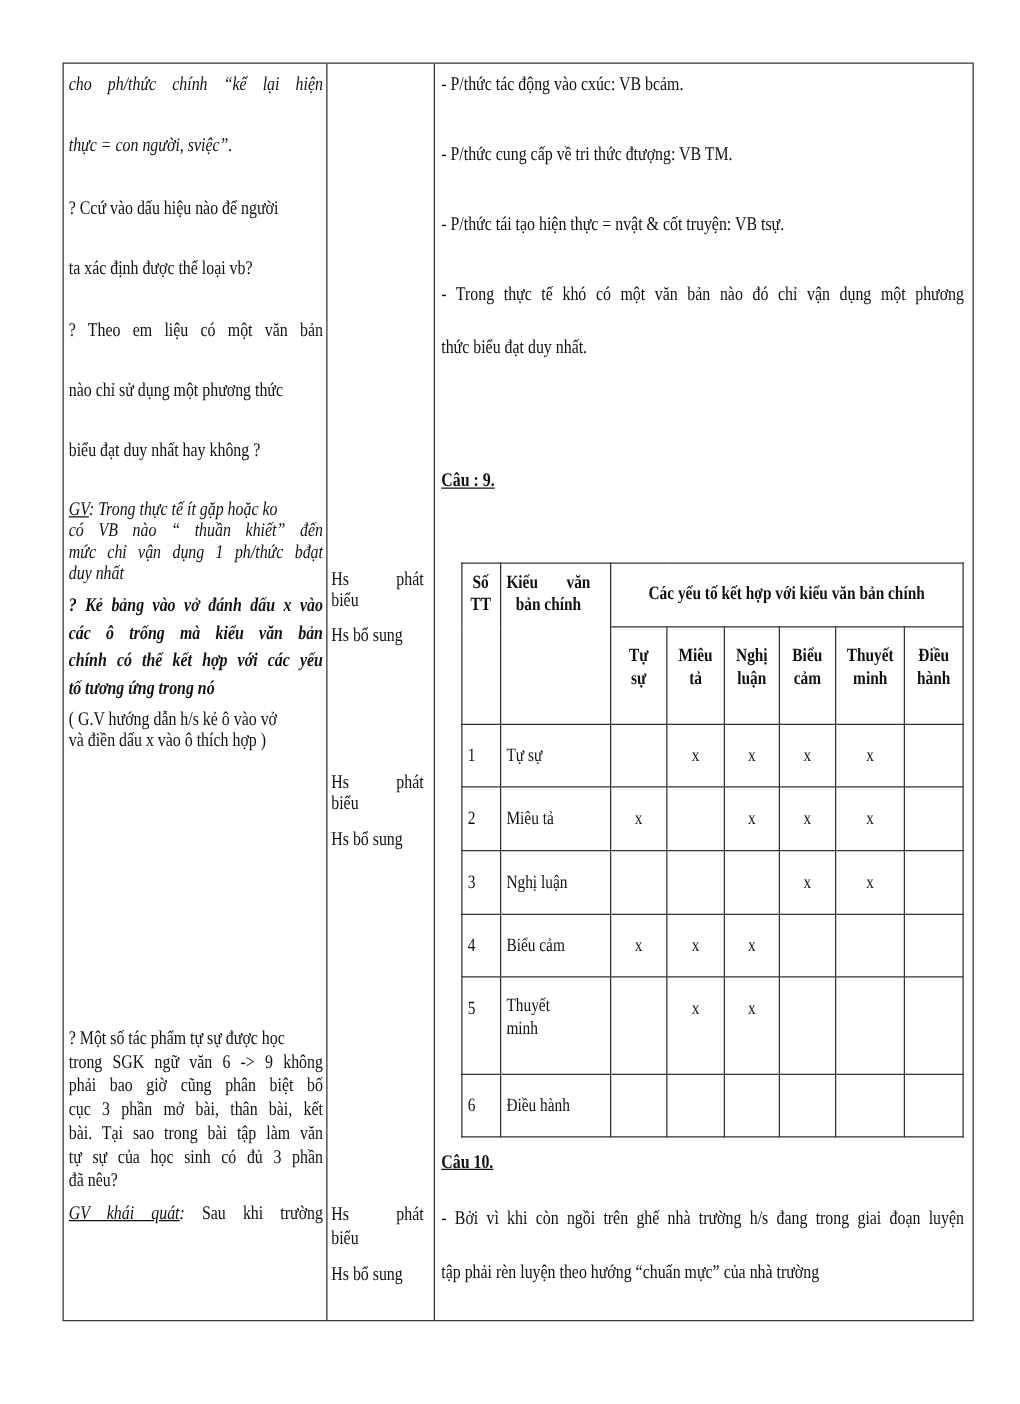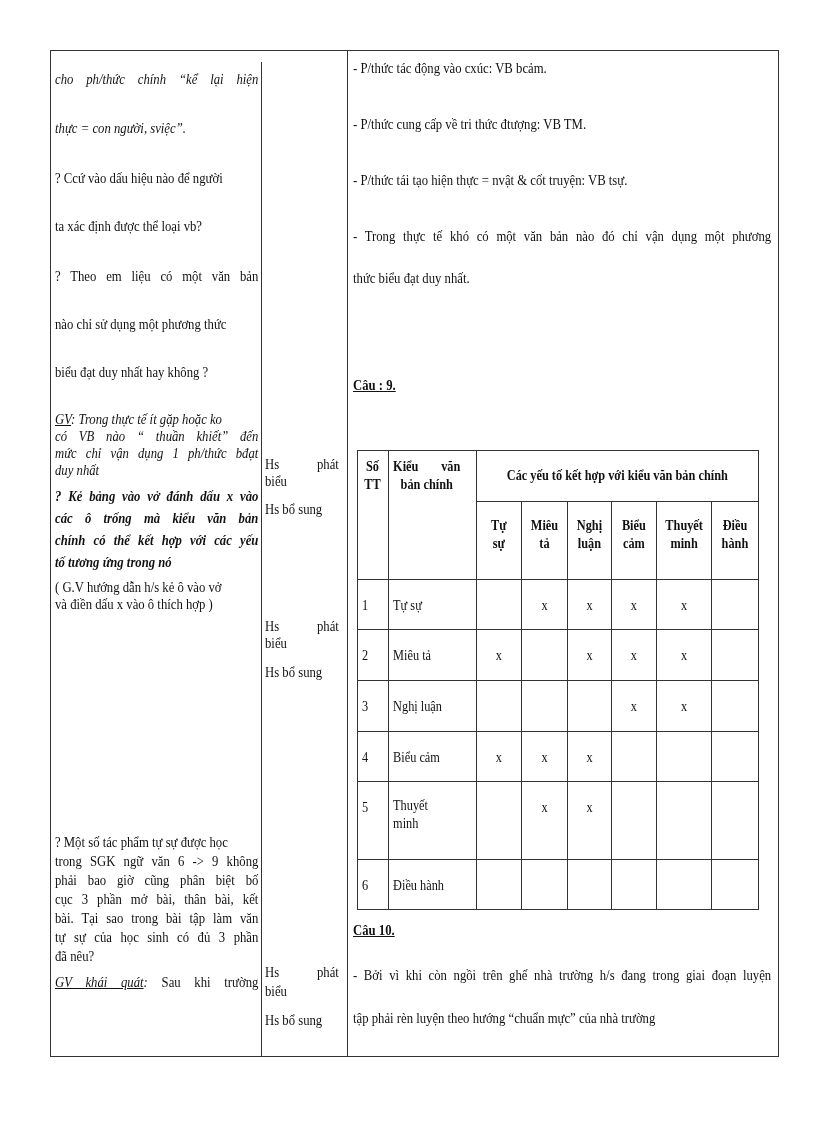--- a/index.html
+++ b/index.html
@@ -1,32 +1,32 @@
 <!DOCTYPE html>
 <html><head>
 <meta charset="utf-8">
 <style>
   html, body { margin: 0; padding: 0; background: #ffffff; }
   body { width: 816px; height: 1123px; position: relative; overflow: hidden;
          font-family: "Liberation Serif", serif; color: #111; }
   .page { position: absolute; left: 50px; top: 50px; width: 729px; height: 1007px;
           border: 1.5px solid #333; box-sizing: border-box; }
   .col { position: absolute; top: 0; bottom: 0; }
-  .col1 { left: 0; width: 210px; border-right: 1.5px solid #333; margin-top: 11px; }
+  .col1 { left: 0; width: 210px; border-right: 1.5px solid #333; }
   .col2 { left: 210px; width: 86px; border-right: 1.5px solid #333; }
   .col3 { left: 296px; right: 0; }
   .t { position: absolute; font-size: 15.5px; line-height: 18px; transform: scaleX(0.82);
        transform-origin: left top; white-space: nowrap; }
   .j { text-align: justify; text-align-last: justify; }
   .it { font-style: italic; }
   .b { font-weight: bold; }
   .u { text-decoration: underline; }
   .wide { width: 248px; }
 
-  .inner { position: absolute; left: 10px; top: 399px; width: 376px; height: 460px; }
+  .inner { position: absolute; left: 22px; top: 399px; width: 376px; height: 460px; }
   table.grid { border-collapse: collapse; width: 402px; font-size: 15px; }
   table.grid td, table.grid th { border: 1.5px solid #333; padding: 0; vertical-align: top; font-weight: normal; }
   .cell { display: block; transform: scaleX(0.82); transform-origin: left top; white-space: nowrap; line-height: 18px; }
   .cc { transform-origin: center top; text-align: center; }
   .hb { font-weight: bold; }
 </style>
 </head>
 <body>
 
 <div class="page">

